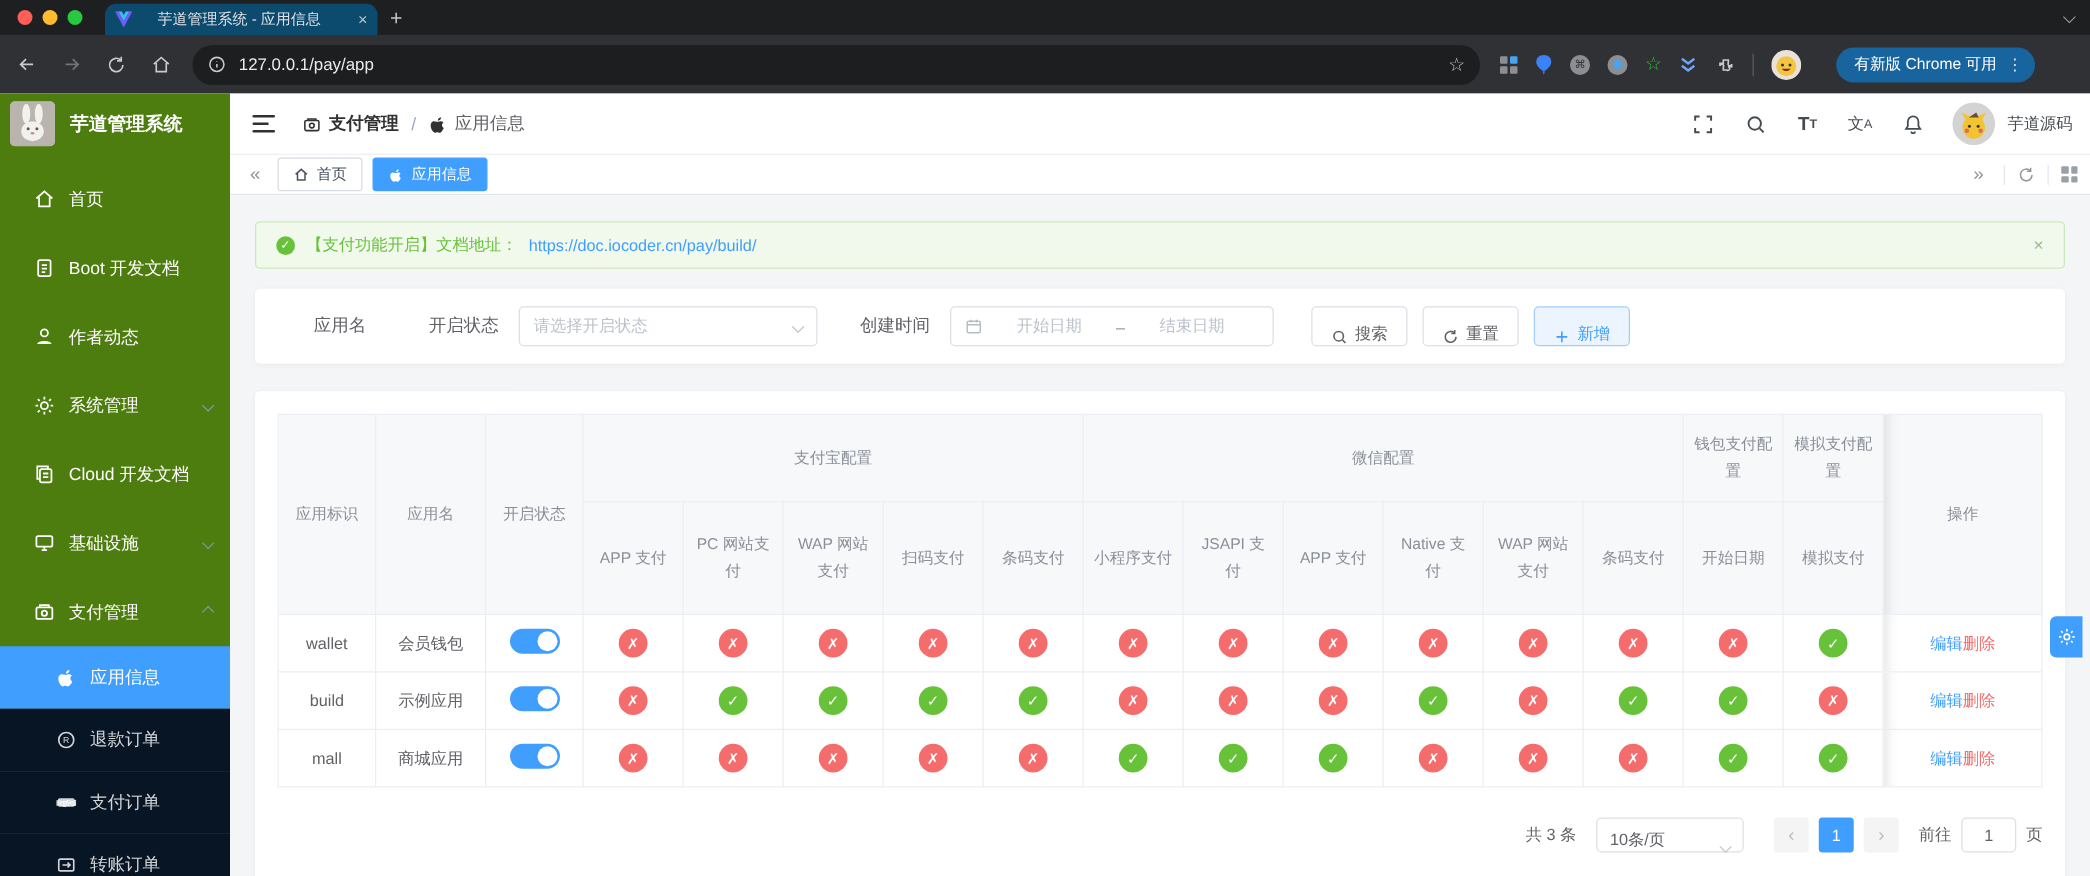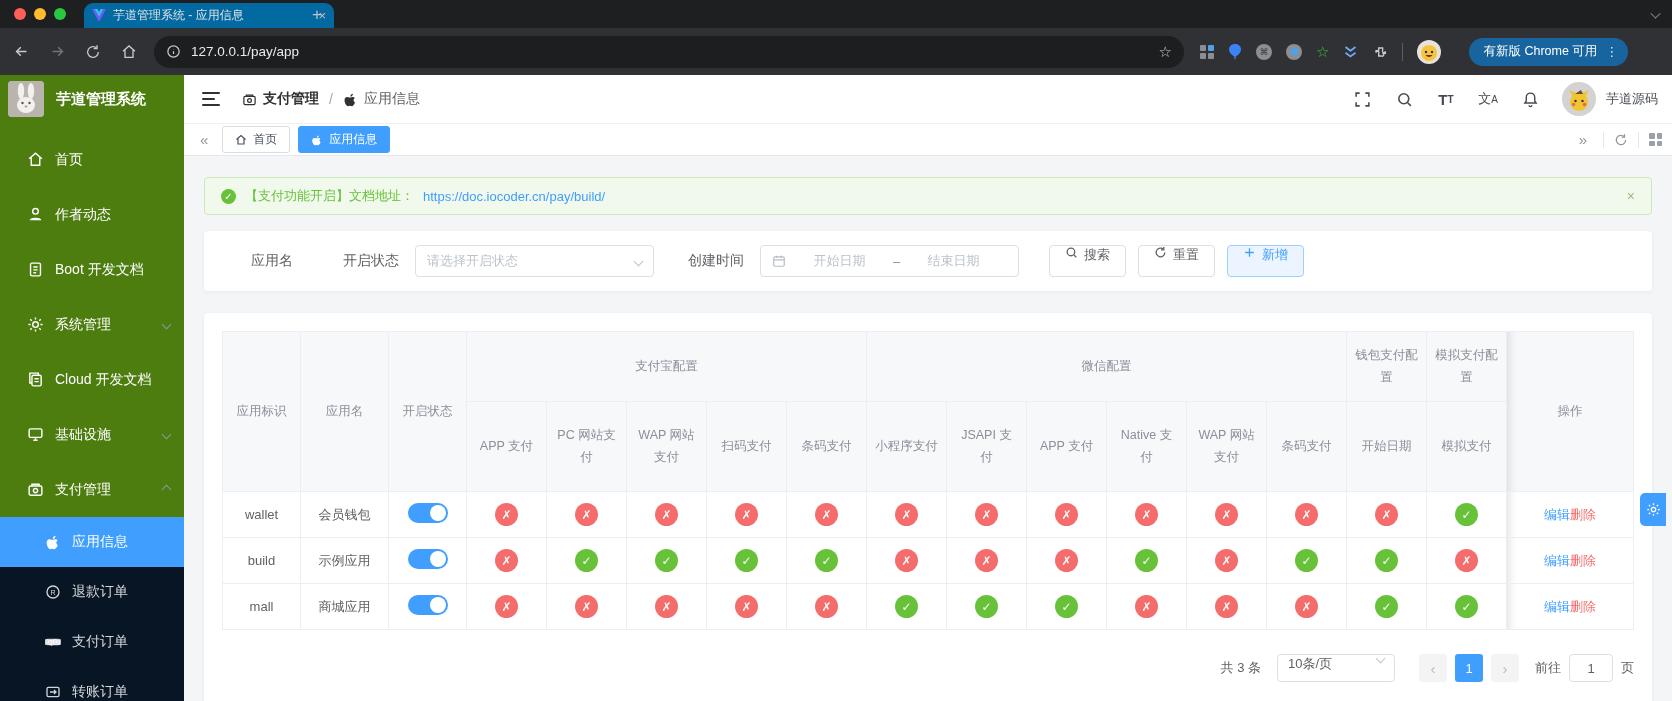--- a/index.html
+++ b/index.html
@@ -3,21 +3,21 @@
 <meta charset="utf-8">
 <style>
   *{margin:0;padding:0;box-sizing:border-box}
   html,body{width:1672px;height:701px;overflow:hidden;font-family:"Liberation Sans","DejaVu Sans",sans-serif;background:#f4f5f7}
   svg{display:block}
 
   
   .titlebar{position:absolute;top:0;left:0;right:0;height:28px;background:#1e1f21}
   .lights{position:absolute;left:14px;top:8px;display:flex;gap:8px}
   .light{width:12px;height:12px;border-radius:50%}
-  .tab{position:absolute;left:84px;top:3px;width:250px;height:25px;background:#0369a1;border-radius:9px 9px 0 0;display:flex;align-items:center;padding:0 8px;gap:7px}
+  .tab{position:absolute;left:84px;top:3px;width:218px;height:25px;background:#0c4a6e;border-radius:9px 9px 0 0;display:flex;align-items:center;padding:0 8px;gap:20px}
   .tab-title{color:#dfe1e5;font-size:12px;white-space:nowrap;overflow:hidden;flex:1}
   .tab-close{color:#c0c3c7;font-size:13px;cursor:default}
   .newtab{position:absolute;left:312px;top:4px;color:#c0c3c7;font-size:17px;line-height:22px}
   .tabsearch{position:absolute;right:12px;top:9px;width:9px;height:9px;border-right:1.6px solid #9aa0a6;border-bottom:1.6px solid #9aa0a6;transform:rotate(45deg) scale(.8)}
   .toolbar{position:absolute;top:28px;left:0;right:0;height:47px;background:#303134;display:flex;align-items:center}
   .nav-ico{width:30px;height:30px;display:flex;align-items:center;justify-content:center;color:#c6c9cd;margin-left:6px}
   .nav-ico.dim{color:#71757a}
   .urlbar{height:32px;flex:0 0 1030px;margin-left:10px;background:#1d1e20;border-radius:16px;display:flex;align-items:center;padding:0 12px;gap:10px}
   .url-text{color:#e8eaed;font-size:13.5px;flex:1}
   .ext{display:flex;align-items:center;gap:14px;margin-left:16px}
@@ -83,21 +83,21 @@
   .alert-close{margin-left:auto;color:#9fb88a;font-size:14px;cursor:pointer}
 
   
   .card{background:#fff;border-radius:4px;box-shadow:0 1px 4px rgba(0,0,0,.05)}
   .filter-card{margin:16px 20px 0;height:60px;display:flex;align-items:center;padding:0 20px 0 47px;gap:0;white-space:nowrap}
   .f-label{font-size:14px;color:#606266;margin-right:16px}
   .inp{height:32px;border:1px solid #dcdfe6;border-radius:4px;background:#fff;display:flex;align-items:center;padding:0 11px;font-size:13px;color:#bcc2cc;gap:8px}
   .inp .chev{margin-left:auto}
   .chev{width:7px;height:7px;border-right:1.4px solid #c0c4cc;border-bottom:1.4px solid #c0c4cc;transform:rotate(45deg);flex:0 0 auto}
   .gap{width:34px;flex:0 0 34px}
-  .btn{height:32px;border:1px solid #dcdfe6;border-radius:4px;background:#fff;display:flex;align-items:flex-start;justify-content:center;gap:6px;font-size:13px;color:#606266;padding:0 15px;cursor:pointer;white-space:nowrap}
+  .btn{height:32px;border:1px solid #dcdfe6;border-radius:4px;background:#fff;display:flex;align-items:flex-end;justify-content:center;gap:6px;font-size:13px;color:#606266;padding:0 15px;cursor:pointer;white-space:nowrap}
   .btn svg{width:13px;height:13px}
   .btn.primary-light{background:#ecf5ff;border-color:#a0cfff;color:#409eff}
   .btn-row{margin-left:30px;display:flex;gap:12px}
 
   
   .table-card{margin:22px 20px 0;padding:18px 18px 26px}
   table{border-collapse:collapse;table-layout:fixed;width:1411px;font-size:13px}
   th,td{border:1px solid #ebeef5;text-align:center;vertical-align:middle}
   thead th{background:#f7f8fa;color:#8a8f99;font-weight:normal;font-size:12.5px;line-height:1.7;padding:6px 8px}
   thead tr.r1 th{height:70px}
@@ -109,21 +109,21 @@
   .st{width:23px;height:23px;border-radius:50%;color:#fff;font-size:12px;display:inline-flex;align-items:center;justify-content:center;line-height:1}
   .st.ok{background:#67c23a}
   .st.no{background:#f56c6c}
   .lnk{font-size:13px;cursor:pointer;text-decoration:none}
   .lnk.edit{color:#409eff;margin-right:0}
   .lnk.del{color:#f56c6c}
 
   
   .pager{display:flex;align-items:center;justify-content:flex-end;margin-top:24px;gap:0;font-size:13px;color:#606266}
   .pg-total{margin-right:16px}
-  .pg-size{width:118px;height:28px;border:1px solid #dcdfe6;border-radius:4px;display:flex;align-items:flex-start;padding:0 10px;color:#606266;gap:6px;margin-right:16px;cursor:pointer}
+  .pg-size{width:118px;height:28px;border:1px solid #dcdfe6;border-radius:4px;display:flex;align-items:flex-end;padding:0 10px;color:#606266;gap:6px;margin-right:16px;cursor:pointer}
   .pg-size .chev{margin-left:auto}
   .pg-btn{width:28px;height:28px;border-radius:3px;background:#f4f4f5;color:#b7bcc4;display:flex;align-items:center;justify-content:center;font-size:15px;margin-left:8px;cursor:pointer}
   .pg-btn.page{background:#409eff;color:#fff;font-size:13px}
   .pg-goto{margin-left:16px}
   .pg-input{width:44px;height:28px;border:1px solid #dcdfe6;border-radius:4px;display:flex;align-items:center;justify-content:center;color:#606266;margin:0 8px}
 
   .float-gear{position:absolute;right:6px;top:418px;width:26px;height:33px;background:#409eff;border-radius:5px 0 0 5px;display:flex;align-items:center;justify-content:center;color:#fff;cursor:pointer}
   .float-gear svg{width:15px;height:15px}
 </style>
 </head>
@@ -247,34 +247,34 @@
           <span>
             <svg viewBox="0 0 24 24" fill="none" stroke="currentColor" stroke-width="2">
               <path d="M3 11l9-8 9 8M6 9.5V20h12V9.5"></path>
             </svg>
           </span>
           <span class="lbl">首页</span>
         </div>
         <div class="nav-item">
           <span>
             <svg viewBox="0 0 24 24" fill="none" stroke="currentColor" stroke-width="2">
+              <rect x="5" y="3" width="14" height="18" rx="2"></rect>
+              <path d="M9 8.5h6M9 12.5h6M9 16.5h4"></path>
+            </svg>
+          </span>
+          <span class="lbl">Boot 开发文档</span>
+        </div>
+        <div class="nav-item">
+          <span>
+            <svg viewBox="0 0 24 24" fill="none" stroke="currentColor" stroke-width="2">
               <circle cx="12" cy="7.5" r="4"></circle>
               <path d="M4 20c0-4.5 16-4.5 16 0z" fill="currentColor" stroke="none"></path>
             </svg>
           </span>
           <span class="lbl">作者动态</span>
-        </div>
-        <div class="nav-item">
-          <span>
-            <svg viewBox="0 0 24 24" fill="none" stroke="currentColor" stroke-width="2">
-              <rect x="5" y="3" width="14" height="18" rx="2"></rect>
-              <path d="M9 8.5h6M9 12.5h6M9 16.5h4"></path>
-            </svg>
-          </span>
-          <span class="lbl">Boot 开发文档</span>
         </div>
         <div class="nav-item">
           <span>
             <svg viewBox="0 0 24 24" fill="none" stroke="currentColor" stroke-width="2">
               <circle cx="12" cy="12" r="4"></circle>
               <path d="M12 2v3M12 19v3M2 12h3M19 12h3M4.6 4.6l2.1 2.1M17.3 17.3l2.1 2.1M19.4 4.6l-2.1 2.1M6.7 17.3l-2.1 2.1"></path>
             </svg>
           </span>
           <span class="lbl">系统管理</span>
           <span class="arrow down"></span>

